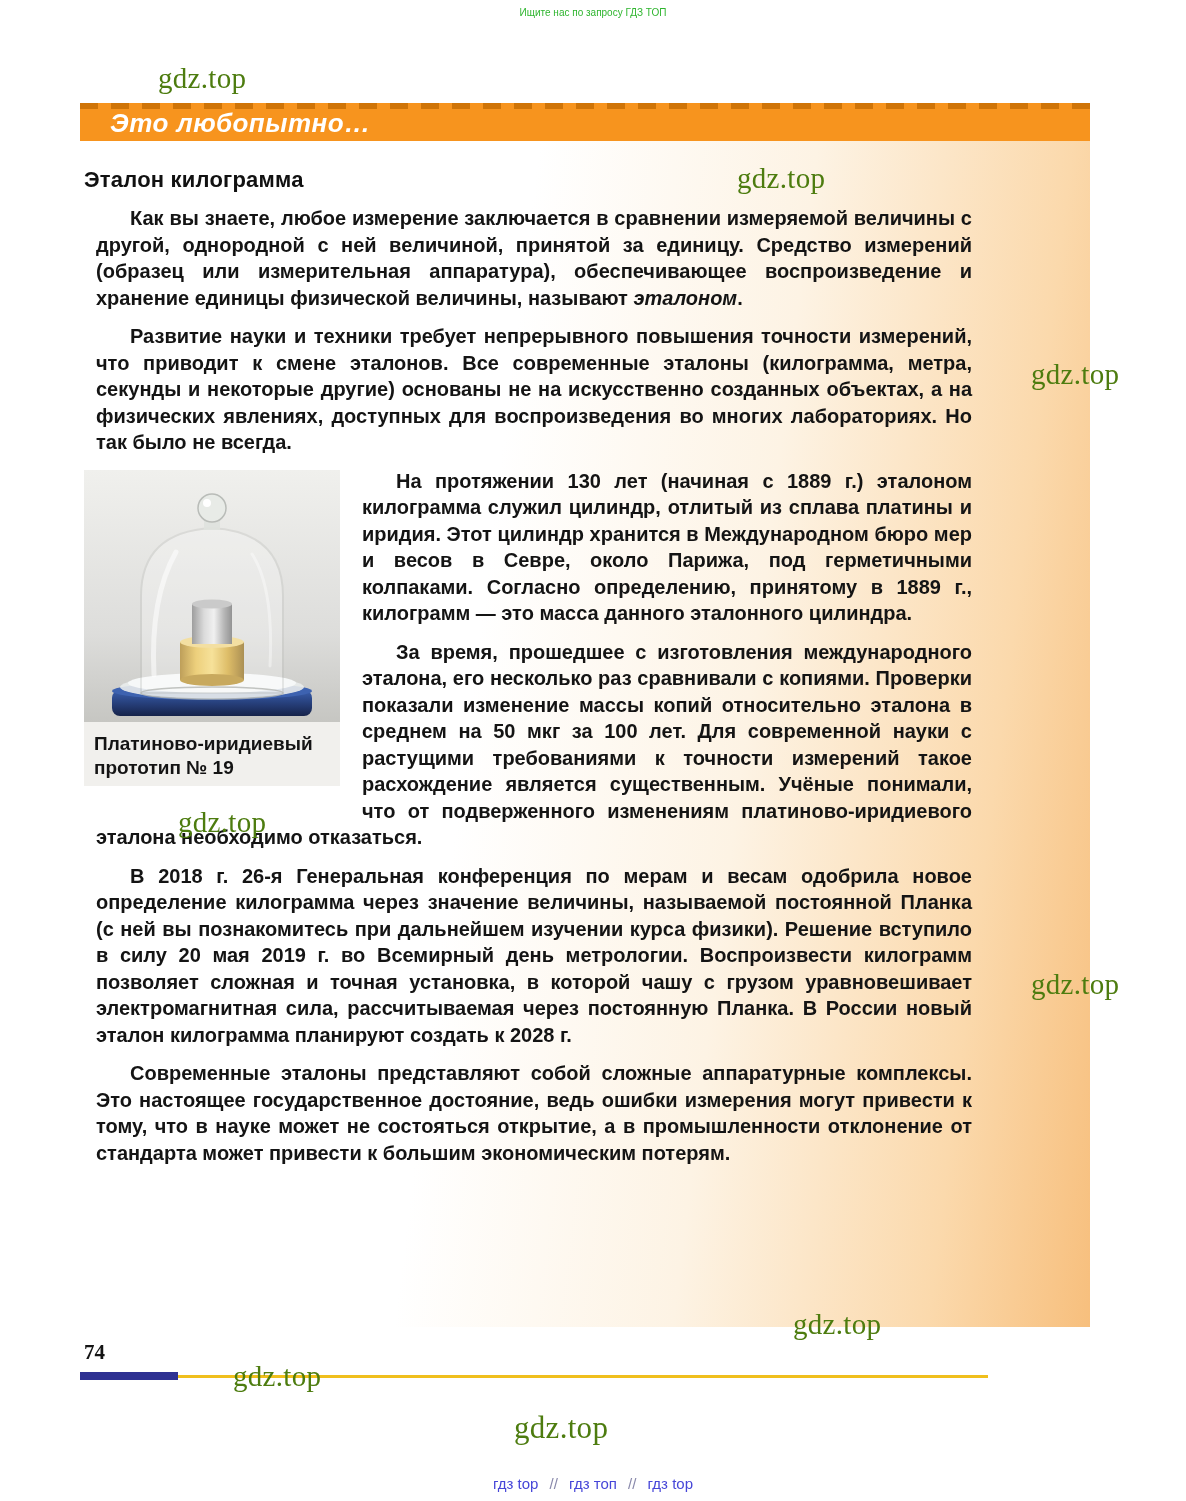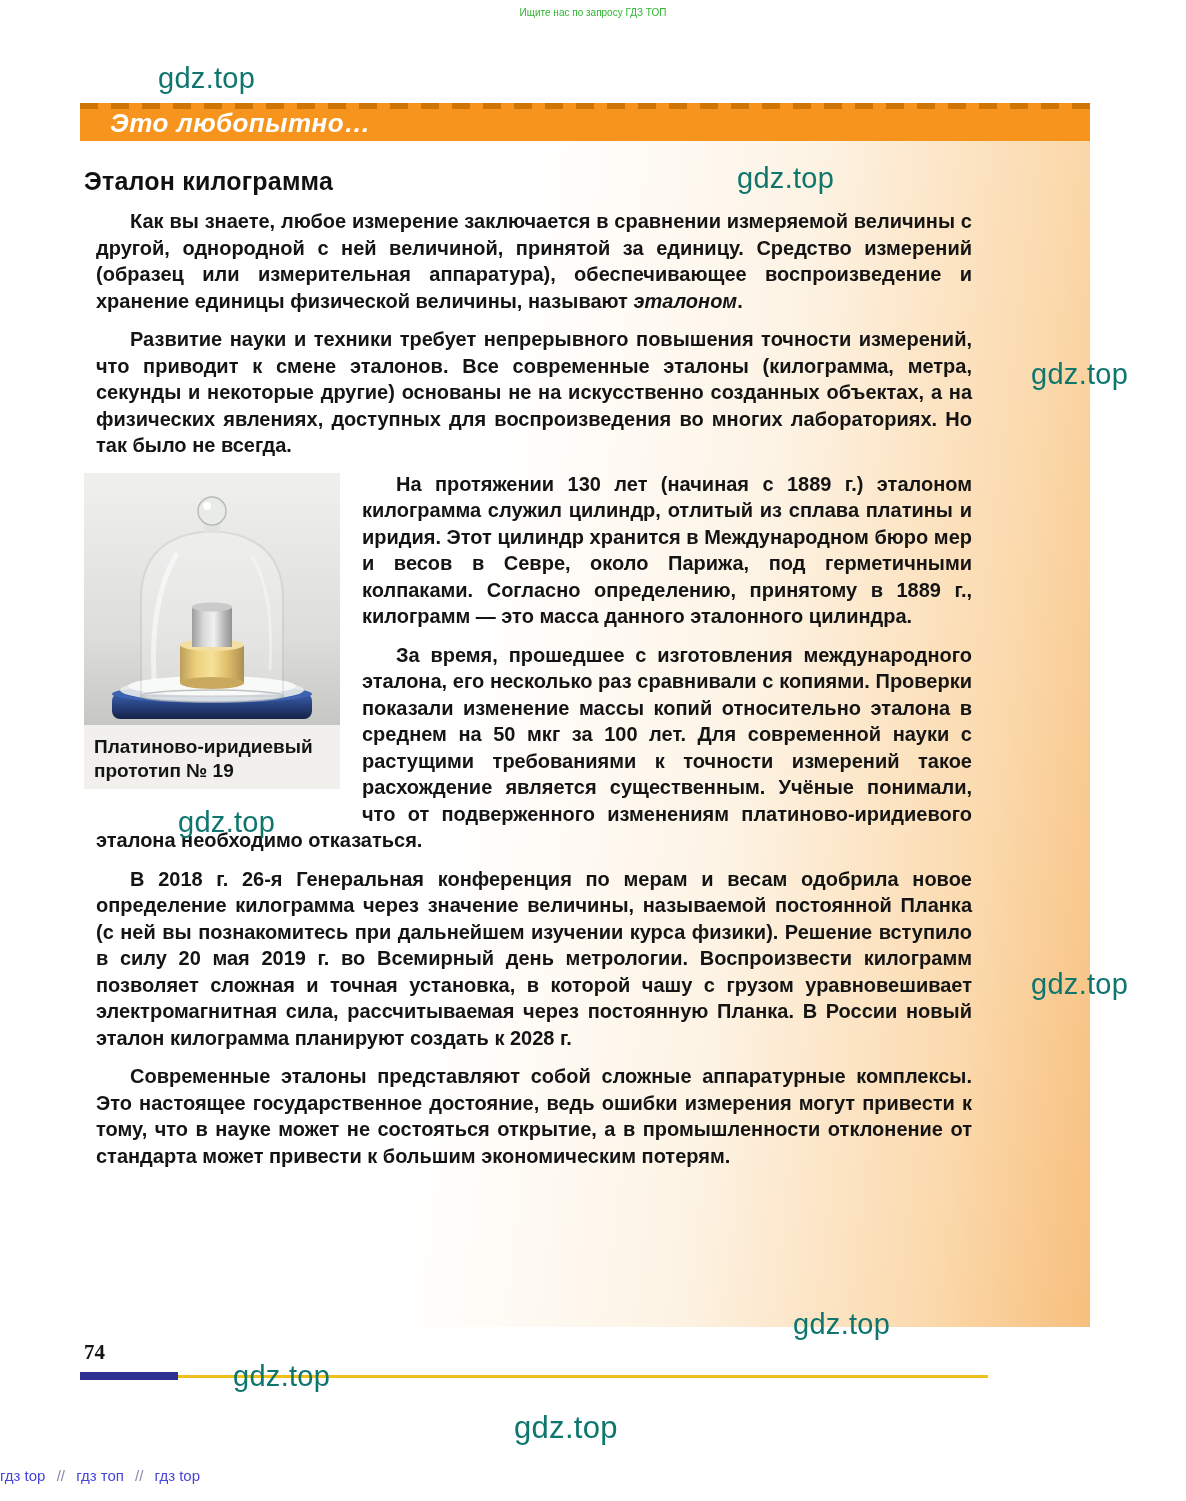--- a/index.html
+++ b/index.html
@@ -21,24 +21,25 @@
     color: #2fb52f;
     font-size: 10px;
     font-weight: 400;
   }
 
   
   .wm {
     position: absolute;
     font-size: 29px;
     font-weight: 500;
-    color: #0f766e;
+    color: #4d7c0f;
     letter-spacing: 0.3px;
     z-index: 5;
     white-space: nowrap;
+    font-family: Liberation Serif, serif;
   }
 
   
   .page {
     position: absolute;
     left: 80px; top: 103px;
     width: 1010px;
     height: 1224px;
     background: linear-gradient(97deg, #ffffff 40%, #fdf3e4 64%, #fbd9ac 86%, #f7bf7d 100%);
   }
@@ -60,21 +61,21 @@
     top: 0; left: 0; right: 0;
     height: 6px;
     background: repeating-linear-gradient(90deg, #cf7407 0 18px, #f7941e 18px 31px);
   }
 
   .content {
     padding: 26px 106px 0 4px;
   }
   .title {
     margin: 0 0 9px 0;
-    font-size: 25px;
+    font-size: 22px;
     font-weight: 700;
     color: #111;
     letter-spacing: 0.2px;
   }
   .bodytext p {
     margin: 12px;
     font-size: 20px;
     line-height: 26.5px;
     font-weight: 700;
     color: #141414;
@@ -116,22 +117,23 @@
     align-items: center;
     width: 908px;
     margin-top: 7px;
   }
   .rule-blue { width: 98px; height: 8px; background: #2e3192; }
   .rule-yellow { flex: 1; height: 3px; background: #f0bf1c; }
 
   
   .links {
     position: absolute;
-    bottom: 17px; left: 0;
+    bottom: 9px; left: 0;
     width: 100%;
+    text-align: center;
     font-size: 15px;
     font-weight: 400;
   }
   .links .lnk { color: #4646d8; cursor: pointer; }
   .links .sep { color: #8888aa; margin: 0 7px; }
 </style>
 </head>
 <body>
 
 <div class="seo-line">Ищите нас по запросу ГДЗ ТОП</div>

